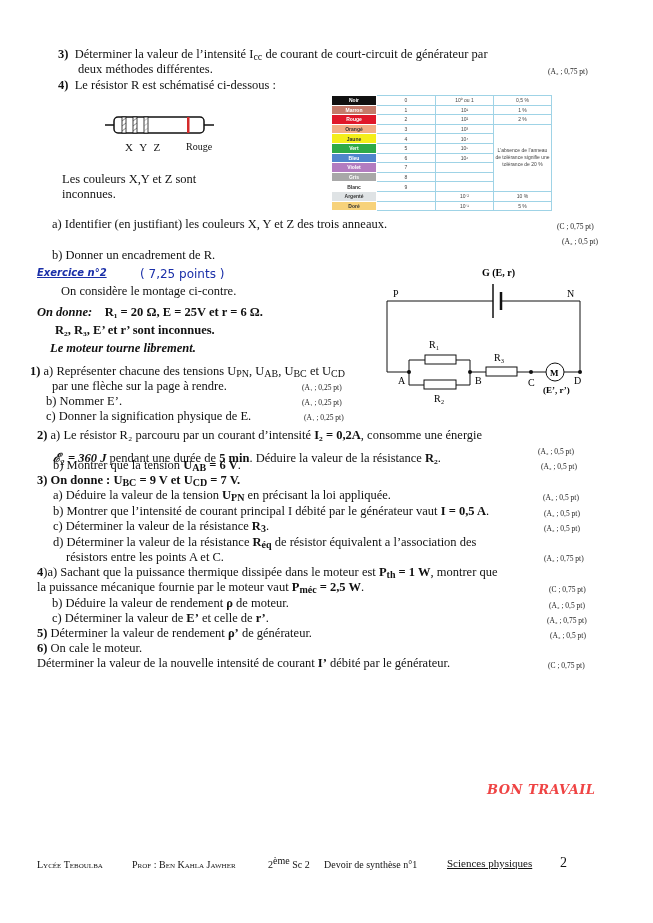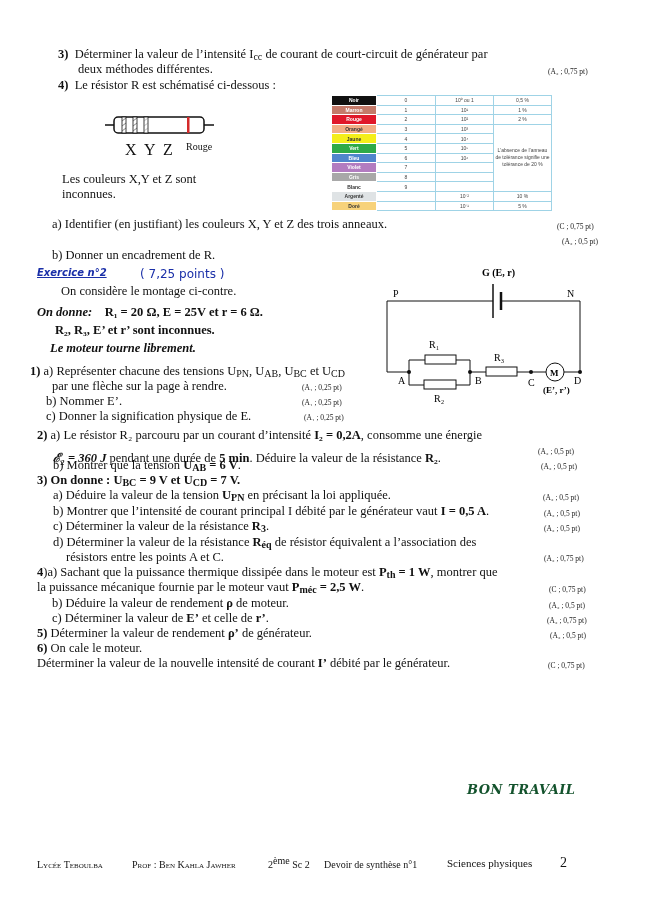--- a/index.html
+++ b/index.html
@@ -16,21 +16,21 @@
   table.cc { position: absolute; left: 331px; top: 95px; border-collapse: collapse;
              font-family: "Liberation Sans", sans-serif; font-size: 5px; }
   table.cc td { height: 8.6px; padding: 0; text-align: center; border: 1px solid #9fd3e6; color: #444; }
   table.cc td.name { width: 44px; color: #fff; font-weight: bold; border-color: #fff; }
   table.cc td.c1 { width: 58px; }
   table.cc td.c2 { width: 57px; }
   table.cc td.c3 { width: 57px; }
   .footer { font-size: 10px; }
   .sc { font-variant: small-caps; }
   .bon { font-family: "DejaVu Serif", serif; font-style: italic; font-weight: bold;
-         color: #14532d; font-size: 13px; letter-spacing: 0.5px; }
+         color: #ef4444; font-size: 13px; letter-spacing: 0.5px; margin-left: 20px; }
 </style>
 </head>
 <body>
 
 <div class="abs" style="left:58px;top:47px;">
   <span class="b">3)</span>&nbsp;
   <span>Déterminer la valeur de l’intensité I</span><sub>cc</sub><span> de courant de court-circuit de générateur par</span>
 </div>
 <div class="abs" style="left:78px;top:62px;">deux méthodes différentes.</div>
 <div class="abs pts" style="left:548px;top:67px;">(A₂ ; 0,75 pt)</div>
@@ -51,21 +51,21 @@
   <rect x="33" y="4" width="4" height="16" fill="#fff" stroke="#111" stroke-width="0.8"></rect>
   <line x1="33" y1="8" x2="37" y2="5" stroke="#333" stroke-width="0.6"></line>
   <line x1="33" y1="13" x2="37" y2="10" stroke="#333" stroke-width="0.6"></line>
   <line x1="33" y1="18" x2="37" y2="15" stroke="#333" stroke-width="0.6"></line>
   <rect x="44" y="4" width="4" height="16" fill="#fff" stroke="#111" stroke-width="0.8"></rect>
   <line x1="44" y1="8" x2="48" y2="5" stroke="#777" stroke-width="0.5"></line>
   <line x1="44" y1="13" x2="48" y2="10" stroke="#777" stroke-width="0.5"></line>
   <line x1="44" y1="18" x2="48" y2="15" stroke="#777" stroke-width="0.5"></line>
   <rect id="stripe-red" x="87" y="4" width="2.5" height="16" fill="#d42a2a"></rect>
 </svg>
-<div class="abs" style="left:125px;top:141px;font-size:16px;letter-spacing:2px;">
+<div class="abs" style="left:125px;top:141px;font-size:11px;letter-spacing:2px;">
   <span>X</span>
   <span>Y</span>
   <span>Z</span>
 </div>
 <div class="abs" style="left:186px;top:141px;font-size:10px;">Rouge</div>
 
 <div class="abs" style="left:62px;top:172px;">Les couleurs X,Y et Z sont</div>
 <div class="abs" style="left:62px;top:187px;">inconnues.</div>
 
 <table class="cc">
@@ -272,14 +272,14 @@
 <div class="abs pts" style="left:548px;top:661px;">(C ; 0,75 pt)</div>
 
 <div class="abs bon" style="left:467px;top:782px;">BON TRAVAIL</div>
 
 <div class="abs footer" style="left:37px;top:859px;"><span class="sc">Lycée Teboulba</span></div>
 <div class="abs footer" style="left:132px;top:859px;"><span class="sc">Prof : Ben Kahla Jawher</span></div>
 <div class="abs footer" style="left:268px;top:859px;">
   <span>2</span><sup>ème</sup><span> Sc 2</span>
 </div>
 <div class="abs footer" style="left:324px;top:859px;">Devoir de synthèse  n°1</div>
-<div class="abs" style="left:447px;top:857px;font-size:11px;">Sciences physiques</div>
+<div class="abs" style="left:447px;top:857px;font-size:11px;text-decoration:underline;">Sciences physiques</div>
 <div class="abs" style="left:560px;top:855px;font-size:14px;">2</div>
 
 </body></html>

